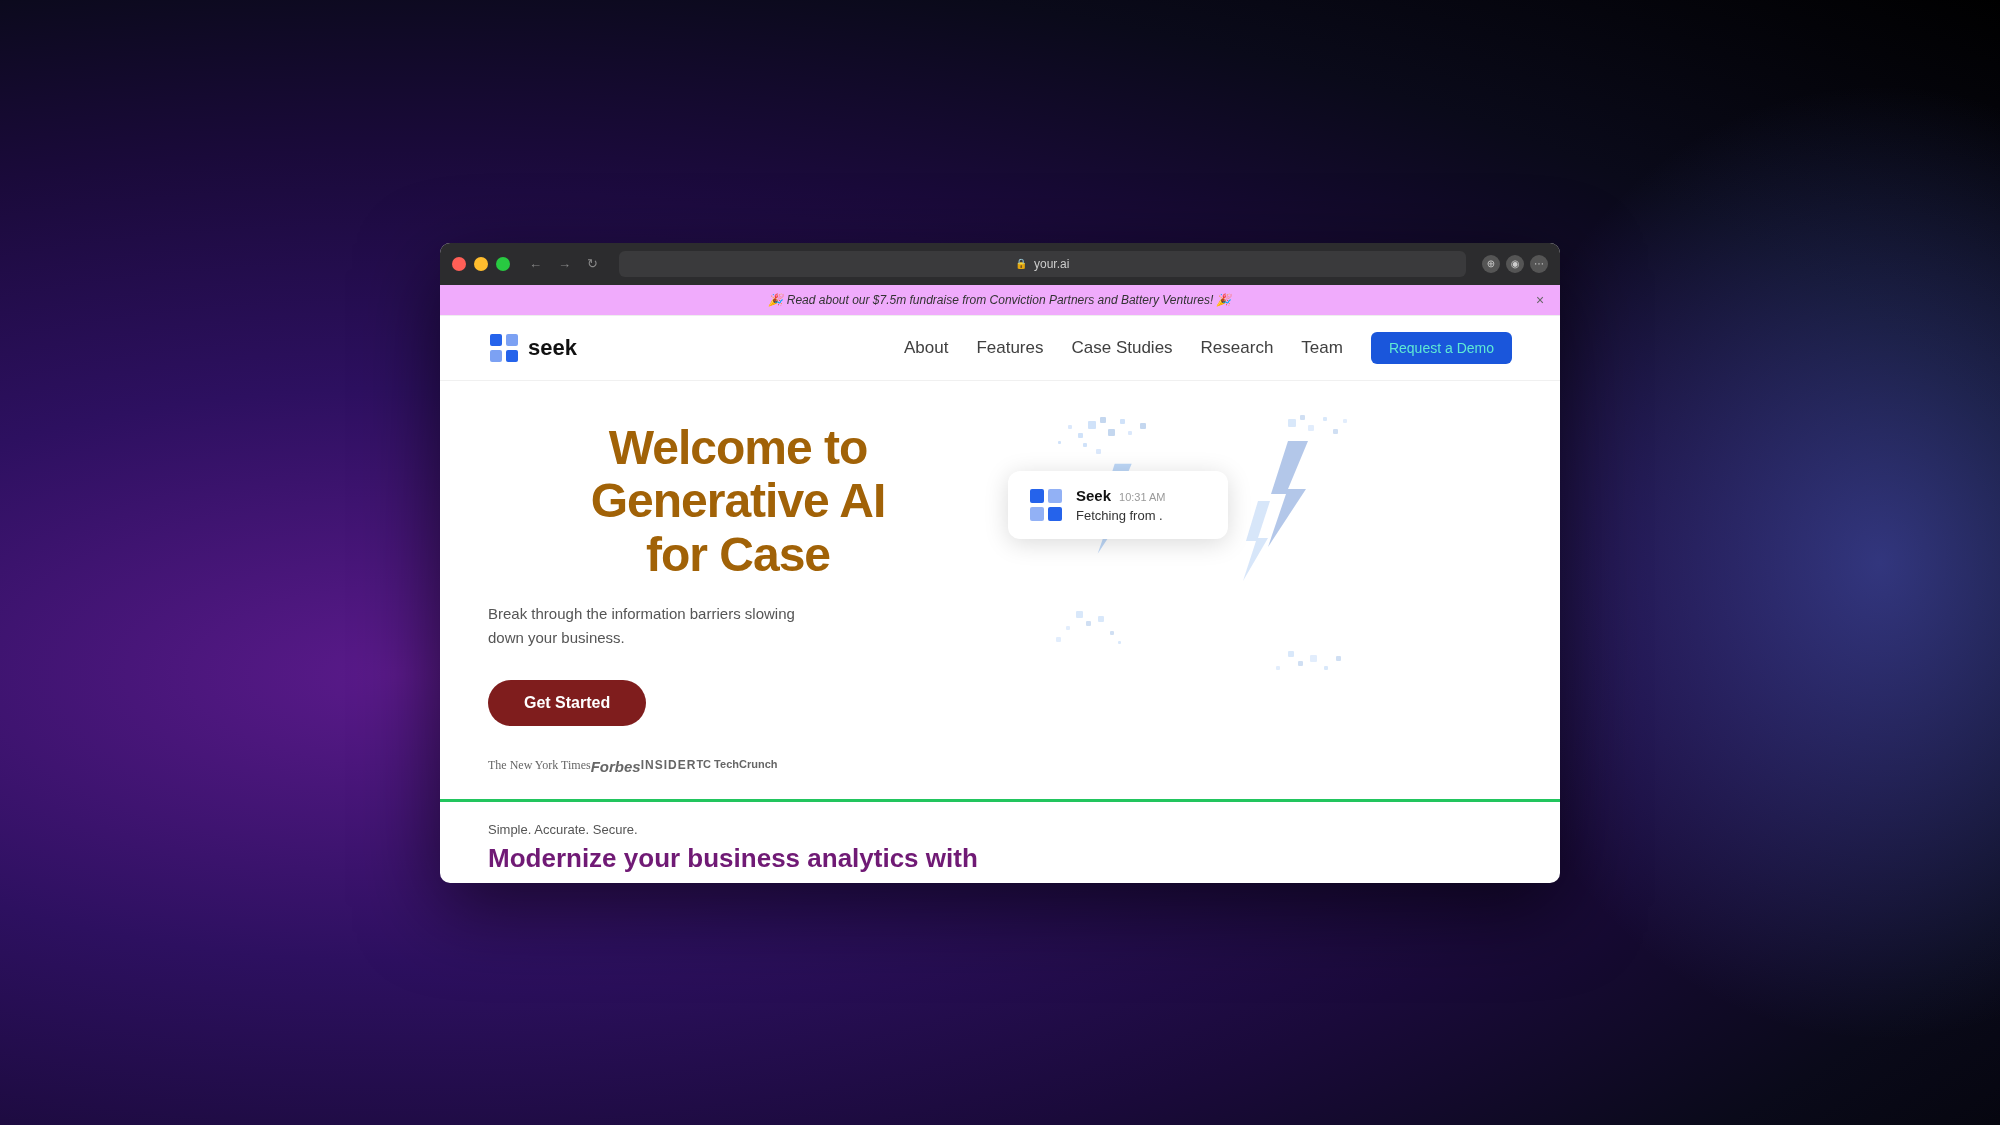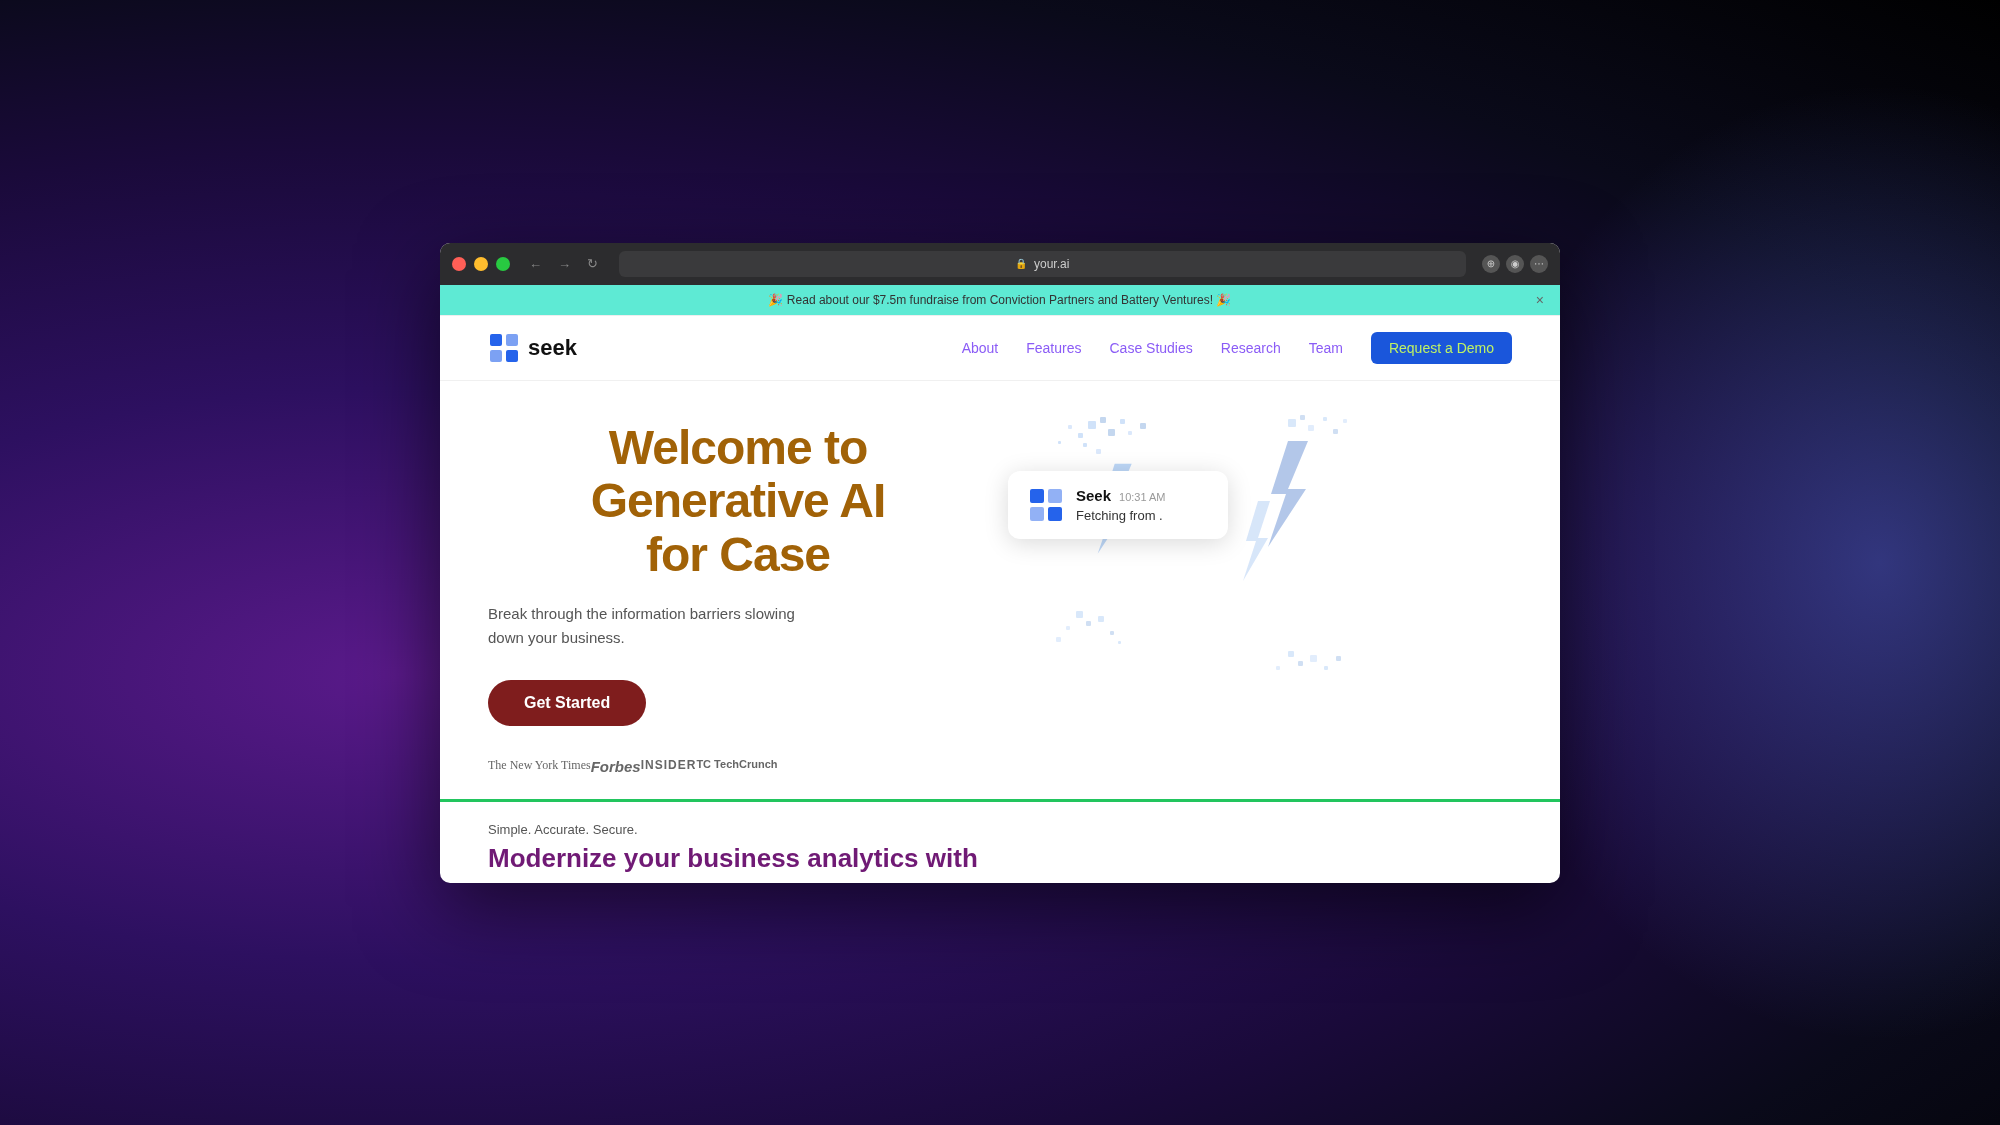--- a/index.html
+++ b/index.html
@@ -119,30 +119,31 @@
       display: flex;
       align-items: center;
       justify-content: center;
       color: #ccc;
       font-size: 10px;
       cursor: pointer;
     }
 
     
     .announcement-banner {
-      background: #5eead4;
+      background: #f0abfc;
       border-bottom: 1px solid #eee;
       padding: 8px 16px;
       display: flex;
       align-items: center;
       justify-content: center;
       font-size: 12px;
       color: #333;
       position: relative;
       flex-shrink: 0;
+      font-style: italic;
     }
 
     .close-banner {
       position: absolute;
       right: 16px;
       color: #666;
       cursor: pointer;
       font-size: 14px;
     }
 
@@ -182,29 +183,29 @@
       color: #111;
     }
 
     .nav-links {
       display: flex;
       align-items: center;
       gap: 28px;
     }
 
     .nav-link {
-      font-size: 14px;
-      color: #8b5cf6;
+      font-size: 17px;
+      color: #404040;
       text-decoration: none;
       cursor: pointer;
     }
 
     .nav-cta {
       background: #1a56db;
-      color: #bef264;
+      color: #5eead4;
       padding: 8px 18px;
       border-radius: 6px;
       font-size: 14px;
       font-weight: 500;
       cursor: pointer;
       text-decoration: none;
     }
 
     
     .hero-section {

